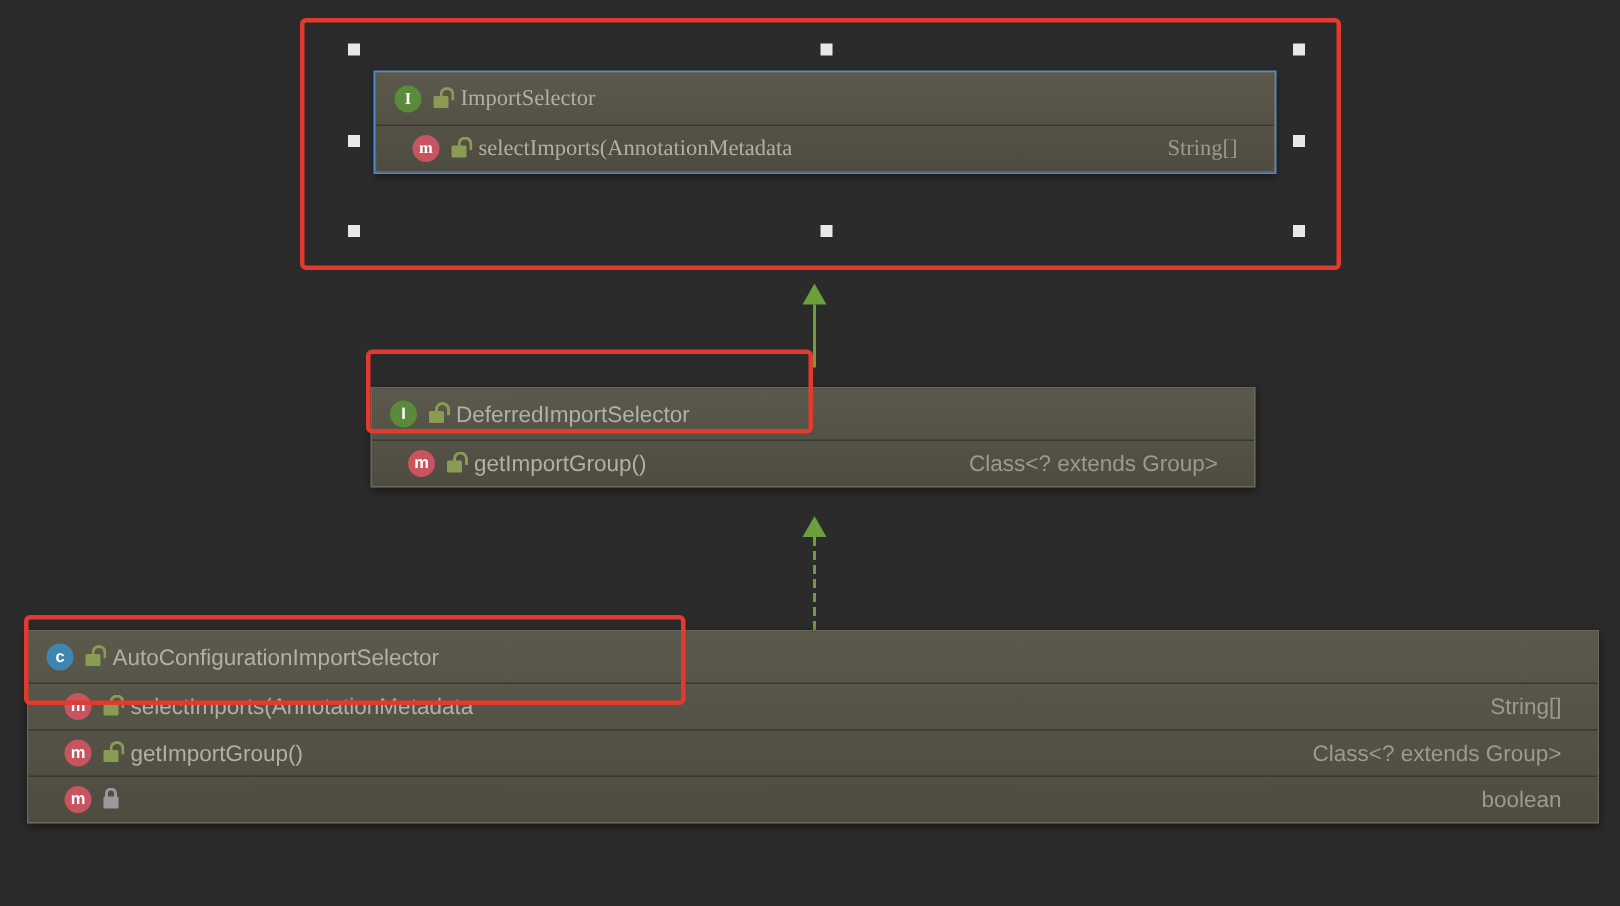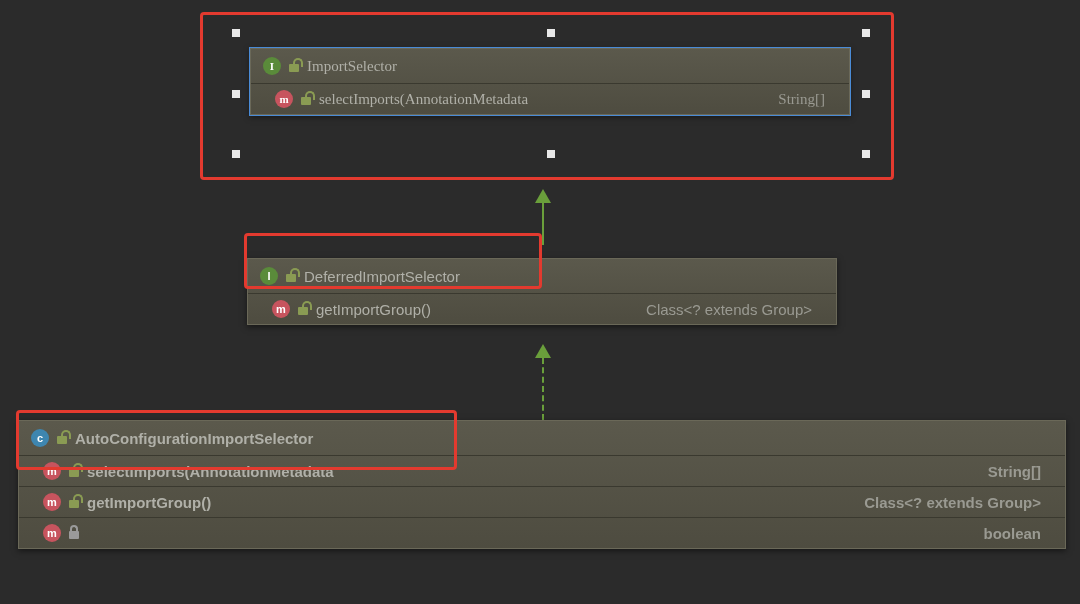--- a/index.html
+++ b/index.html
@@ -162,21 +162,21 @@
       <span class="name">getImportGroup()</span>
       <span class="ret">Class&lt;? extends Group&gt;</span>
     </div>
   </div>
 
   <div class="red-hl" style="left:244px; top:233px; width:298px; height:56px;"></div>
 
   <div class="arrow-head" style="left:535px; top:344px;"></div>
   <div class="arrow-line dashed" style="left:542px; top:358px; height:62px;"></div>
 
-  <div class="uml-box" style="left:18px; top:420px; width:1048px;font-weight:bold;">
+  <div class="uml-box" style="left:18px; top:420px; width:1048px;">
     <div class="row title-row">
       <span class="badge class"></span>
       <span class="lock-icon open"></span>
       <span class="name">AutoConfigurationImportSelector</span>
     </div>
     <div class="row">
       <span class="badge method"></span>
       <span class="lock-icon open"></span>
       <span class="name">selectImports(AnnotationMetadata</span>
       <span class="ret">String[]</span>

